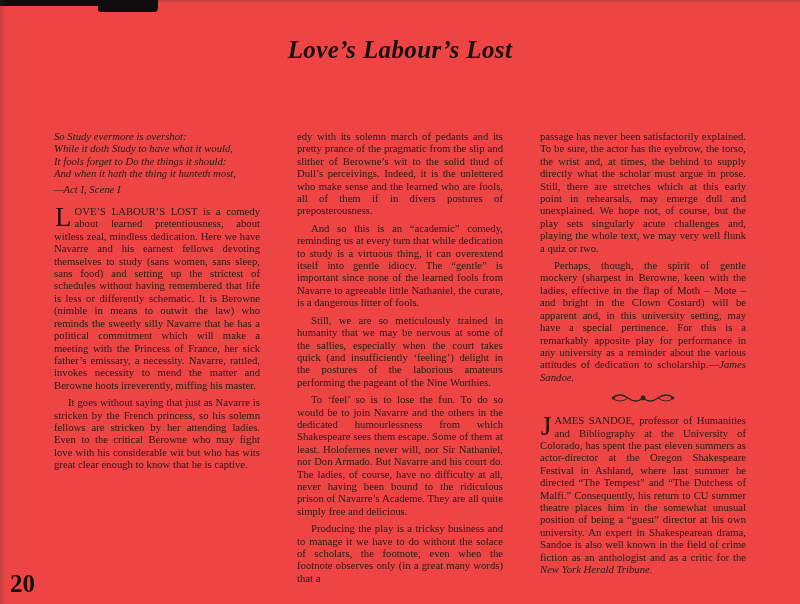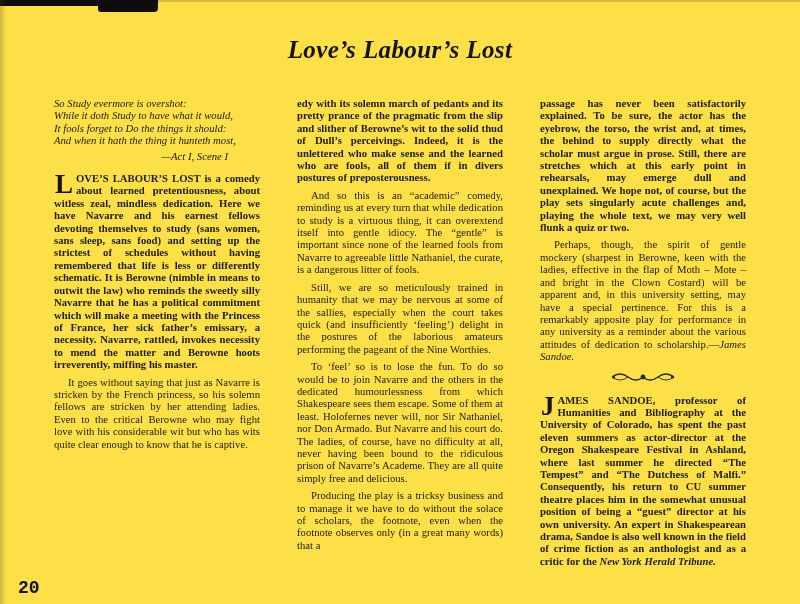--- a/index.html
+++ b/index.html
@@ -3,21 +3,21 @@
 <meta charset="utf-8">
 <style>
   * { box-sizing: border-box; }
   html, body { margin: 0; padding: 0; }
   body { background: #9a958c; font-family: "Liberation Serif", "DejaVu Serif", serif; }
 
   .page {
     position: relative;
     width: 800px;
     height: 604px;
-    background: #fde047;
+    background: #ef4444;
     color: #201d19;
     overflow: hidden;
     margin: 0 auto;
   }
 
   
   .artifact-top-strip { position: absolute; top: 0; left: 0; width: 158px; height: 6px; background: #0e0d0b; }
   .artifact-top-blob  { position: absolute; top: 5px; left: 98px; width: 60px; height: 7px; background: #0e0d0b; border-radius: 0 0 4px 3px; }
   .artifact-top-line  { position: absolute; top: 0; left: 158px; right: 0; height: 2px; background: rgba(70,62,50,0.22); }
   .artifact-left-edge { position: absolute; top: 0; left: 0; width: 6px; height: 100%;
@@ -41,47 +41,47 @@
     width: 692px;
     display: flex;
     gap: 37px;
   }
   .col {
     width: 206px;
     font-size: 10.7px;
     line-height: 12.4px;
     text-align: justify;
     color: #23201b;
+    margin-top: 33px;
   }
 
   .epigraph { font-style: italic; margin-bottom: 10px; }
   .verse { margin: 0; padding-left: 14px; padding-right: 22px; text-indent: -14px; }
-  .attribution { margin: 3px 32px 0 0; text-align: right; }
+  .attribution { margin: 3px 32px 0 0; }
 
   .para { margin: 0 0 5px 0; text-indent: 14px; }
-  .para.first, .para.cont { text-indent: 0; font-weight: bold; }
+  .para.first, .para.cont { text-indent: 0; }
 
   .dropcap {
     float: left;
     font-size: 27px;
     line-height: 22px;
     padding: 1px 3px 0 1px;
     color: #161411;
   }
 
   .ornament { text-align: center; margin: 7px 0 8px 0; height: 16px; }
   .ornament svg { vertical-align: middle; }
 
   .page-number {
     position: absolute;
-    left: 18px; bottom: 6px;
-    font-size: 18px;
+    left: 10px; bottom: 6px;
+    font-size: 25px;
     font-weight: bold;
     color: #14120f;
-    font-family: Liberation Mono, monospace;
   }
 </style>
 </head>
 <body>
 
 <div class="page">
 
   <div class="artifact-top-strip"></div>
   <div class="artifact-top-blob"></div>
   <div class="artifact-top-line"></div>
@@ -95,21 +95,21 @@
       <div class="epigraph">
         <p class="verse">So Study evermore is overshot:</p>
         <p class="verse">While it doth Study to have what it would,</p>
         <p class="verse">It fools forget to Do the things it should:</p>
         <p class="verse">And when it hath the thing it hunteth most,</p>
         <p class="attribution">—Act I, Scene I</p>
       </div>
       <p class="para first">
         <span class="dropcap">L</span><span>OVE’S LABOUR’S LOST is a comedy about learned pretentiousness, about witless zeal, mindless dedication. Here we have Navarre and his earnest fellows devoting themselves to study (sans women, sans sleep, sans food) and setting up the strictest of schedules without having remembered that life is less or differently schematic. It is Berowne (nimble in means to outwit the law) who reminds the sweetly silly Navarre that he has a political commitment which will make a meeting with the Princess of France, her sick father’s emissary, a necessity. Navarre, rattled, invokes necessity to mend the matter and Berowne hoots irreverently, miffing his master.</span>
       </p>
-      <p class="para">It goes without saying that just as Navarre is stricken by the French princess, so his solemn fellows are stricken by her attending ladies. Even to the critical Berowne who may fight love with his considerable wit but who has wits quite clear enough to know that he is captive.</p>
+      <p class="para">It goes without saying that just as Navarre is stricken by the French princess, so his solemn fellows are stricken by her attending ladies. Even to the critical Berowne who may fight love with his considerable wit but who has wits great clear enough to know that he is captive.</p>
     </section>
 
     <section class="col">
       <p class="para cont">edy with its solemn march of pedants and its pretty prance of the pragmatic from the slip and slither of Berowne’s wit to the solid thud of Dull’s perceivings. Indeed, it is the unlettered who make sense and the learned who are fools, all of them if in divers postures of preposterousness.</p>
       <p class="para">And so this is an “academic” comedy, reminding us at every turn that while dedication to study is a virtuous thing, it can overextend itself into gentle idiocy. The “gentle” is important since none of the learned fools from Navarre to agreeable little Nathaniel, the curate, is a dangerous litter of fools.</p>
       <p class="para">Still, we are so meticulously trained in humanity that we may be nervous at some of the sallies, especially when the court takes quick (and insufficiently ‘feeling’) delight in the postures of the laborious amateurs performing the pageant of the Nine Worthies.</p>
       <p class="para">To ‘feel’ so is to lose the fun. To do so would be to join Navarre and the others in the dedicated humourlessness from which Shakespeare sees them escape. Some of them at least. Holofernes never will, nor Sir Nathaniel, nor Don Armado. But Navarre and his court do. The ladies, of course, have no difficulty at all, never having been bound to the ridiculous prison of Navarre’s Academe. They are all quite simply free and delicious.</p>
       <p class="para">Producing the play is a tricksy business and to manage it we have to do without the solace of scholars, the footnote, even when the footnote observes only (in a great many words) that a</p>
     </section>
 

